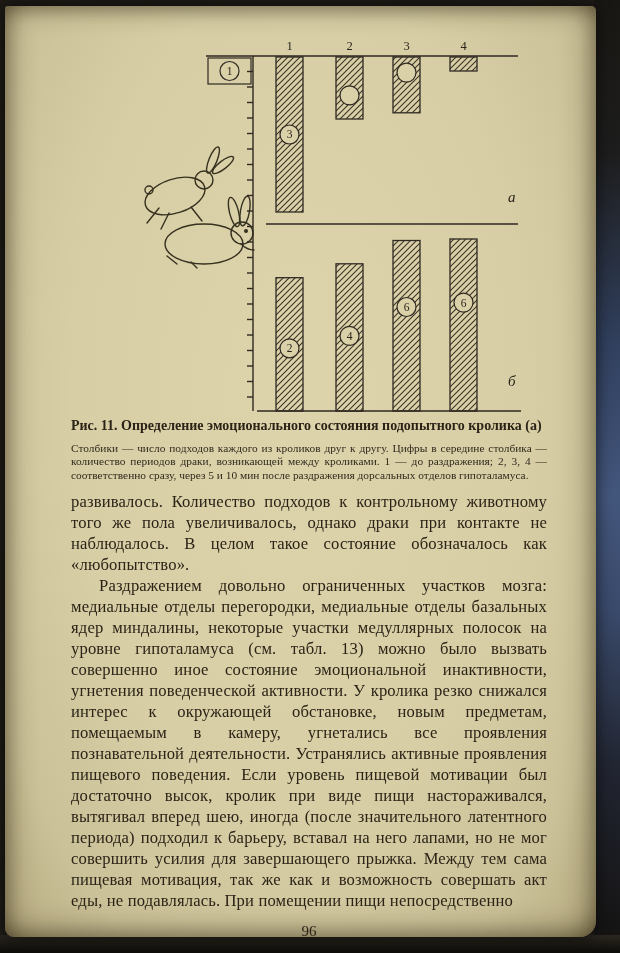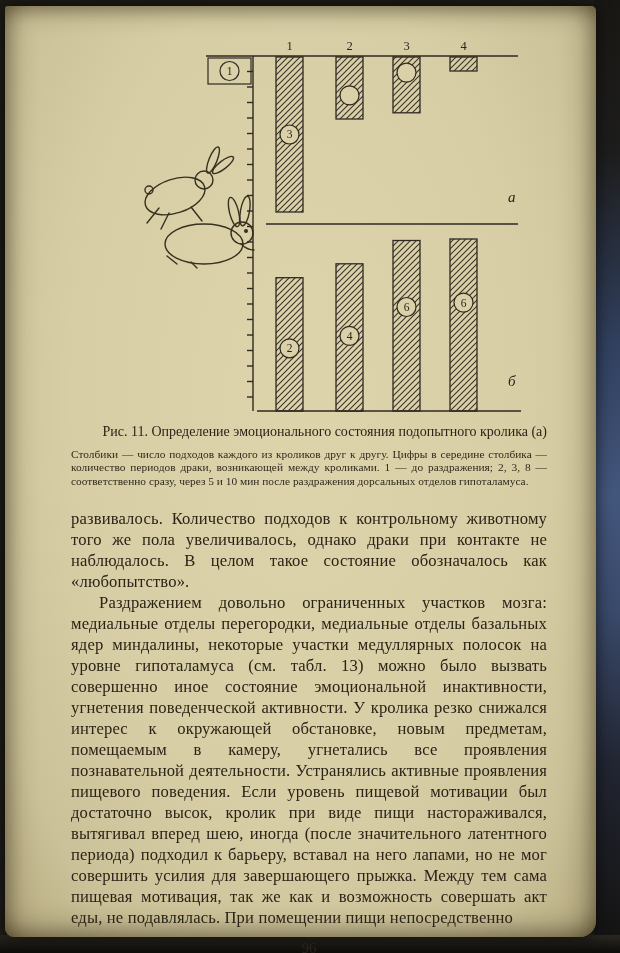--- a/index.html
+++ b/index.html
@@ -13,23 +13,23 @@
         background:radial-gradient(ellipse at 50% 42%,#ddd4ac 0%,#d7cea5 55%,#cbc198 82%,#b5aa7f 100%);
         border-radius:3px 5px 16px 9px;
         box-shadow:0 0 16px rgba(0,0,0,.65),
           inset 0 16px 24px -14px rgba(40,30,10,.55),
           inset 20px 0 28px -18px rgba(40,30,10,.5),
           inset -22px 0 30px -18px rgba(40,30,10,.45),
           inset 0 -20px 28px -16px rgba(40,30,10,.5);}
   .content{position:absolute;left:66px;top:28px;width:476px;color:#2b2317;}
   .fig{margin:0;padding:0;}
   #chart{height:384px;}
-  .figcap{text-align:right;font-size:14px;line-height:16.5px;margin-top:6px;}
+  .figcap{text-align:left;font-size:14px;line-height:16.5px;font-weight:bold;}
   .legend{font-size:11.4px;line-height:13.6px;text-align:justify;margin:7px 0 0 0;color:#312a1d;}
-  .bodytext{margin-top:20px;font-size:16.6px;line-height:21px;text-align:justify;letter-spacing:.15px;}
+  .bodytext{margin-top:9px;font-size:16.6px;line-height:21px;text-align:justify;letter-spacing:.15px;}
   .para{margin:0;text-indent:28px;}
   .para.noindent{text-indent:0;}
   .pagenum{text-align:center;font-size:15px;margin-top:12px;}
   
   .ln{stroke:#2f2922;stroke-width:1.4;}
   .bar{stroke:#2f2922;stroke-width:1.3;}
   .box{fill:none;stroke:#2f2922;stroke-width:1.2;}
   .cnum{fill:#dad1a8;stroke:#2f2922;stroke-width:1.2;}
   .num{font:11.5px "Liberation Serif",serif;fill:#2a241c;}
   .cat{font:12.5px "Liberation Serif",serif;fill:#2a241c;}
@@ -116,21 +116,21 @@
               <text x="278.5" y="305.79999999999995" text-anchor="middle" class="num">4</text>
               <circle cx="335.5" cy="273" r="9.5" class="cnum"></circle>
               <text x="335.5" y="276.9" text-anchor="middle" class="num">6</text>
               <circle cx="392.5" cy="268.6" r="9.5" class="cnum"></circle>
               <text x="392.5" y="272.5" text-anchor="middle" class="num">6</text>
               <text x="437" y="352" class="plabel">б</text>
     </svg></div>
         <figcaption class="figcap">
           <div class="capline">Рис. 11. Определение эмоционального состояния подопытного кролика (а)</div>
         </figcaption>
-        <p class="legend">Столбики — число подходов каждого из кроликов друг к другу. Цифры в середине столбика — количество периодов драки, возникающей между кроликами. 1 — до раздражения; 2, 3, 8 — соответственно сразу, через 5 и 10 мин после раздражения дорсальных отделов гипоталамуса.</p>
+        <p class="legend">Столбики — число подходов каждого из кроликов друг к другу. Цифры в середине столбика — количество периодов драки, возникающей между кроликами. 1 — до раздражения; 2, 3, 4 — соответственно сразу, через 5 и 10 мин после раздражения дорсальных отделов гипоталамуса.</p>
       </figure>
       <div class="bodytext">
         <p class="para noindent">развивалось. Количество подходов к контрольному животному того же пола увеличивалось, однако драки при контакте не наблюдалось. В целом такое состояние обозначалось как «любопытство».</p>
         <p class="para">Раздражением довольно ограниченных участков мозга: медиальные отделы перегородки, медиальные отделы базальных ядер миндалины, некоторые участки медуллярных полосок на уровне гипоталамуса (см. табл. 13) можно было вызвать совершенно иное состояние эмоциональной инактивности, угнетения поведенческой активности. У кролика резко снижался интерес к окружающей обстановке, новым предметам, помещаемым в камеру, угнетались все проявления познавательной деятельности. Устранялись активные проявления пищевого поведения. Если уровень пищевой мотивации был достаточно высок, кролик при виде пищи настораживался, вытягивал вперед шею, иногда (после значительного латентного периода) подходил к барьеру, вставал на него лапами, но не мог совершить усилия для завершающего прыжка. Между тем сама пищевая мотивация, так же как и возможность совершать акт еды, не подавлялась. При помещении пищи непосредственно</p>
       </div>
       <div class="pagenum">96</div>
     </div>
   </div>
 </div>
 

